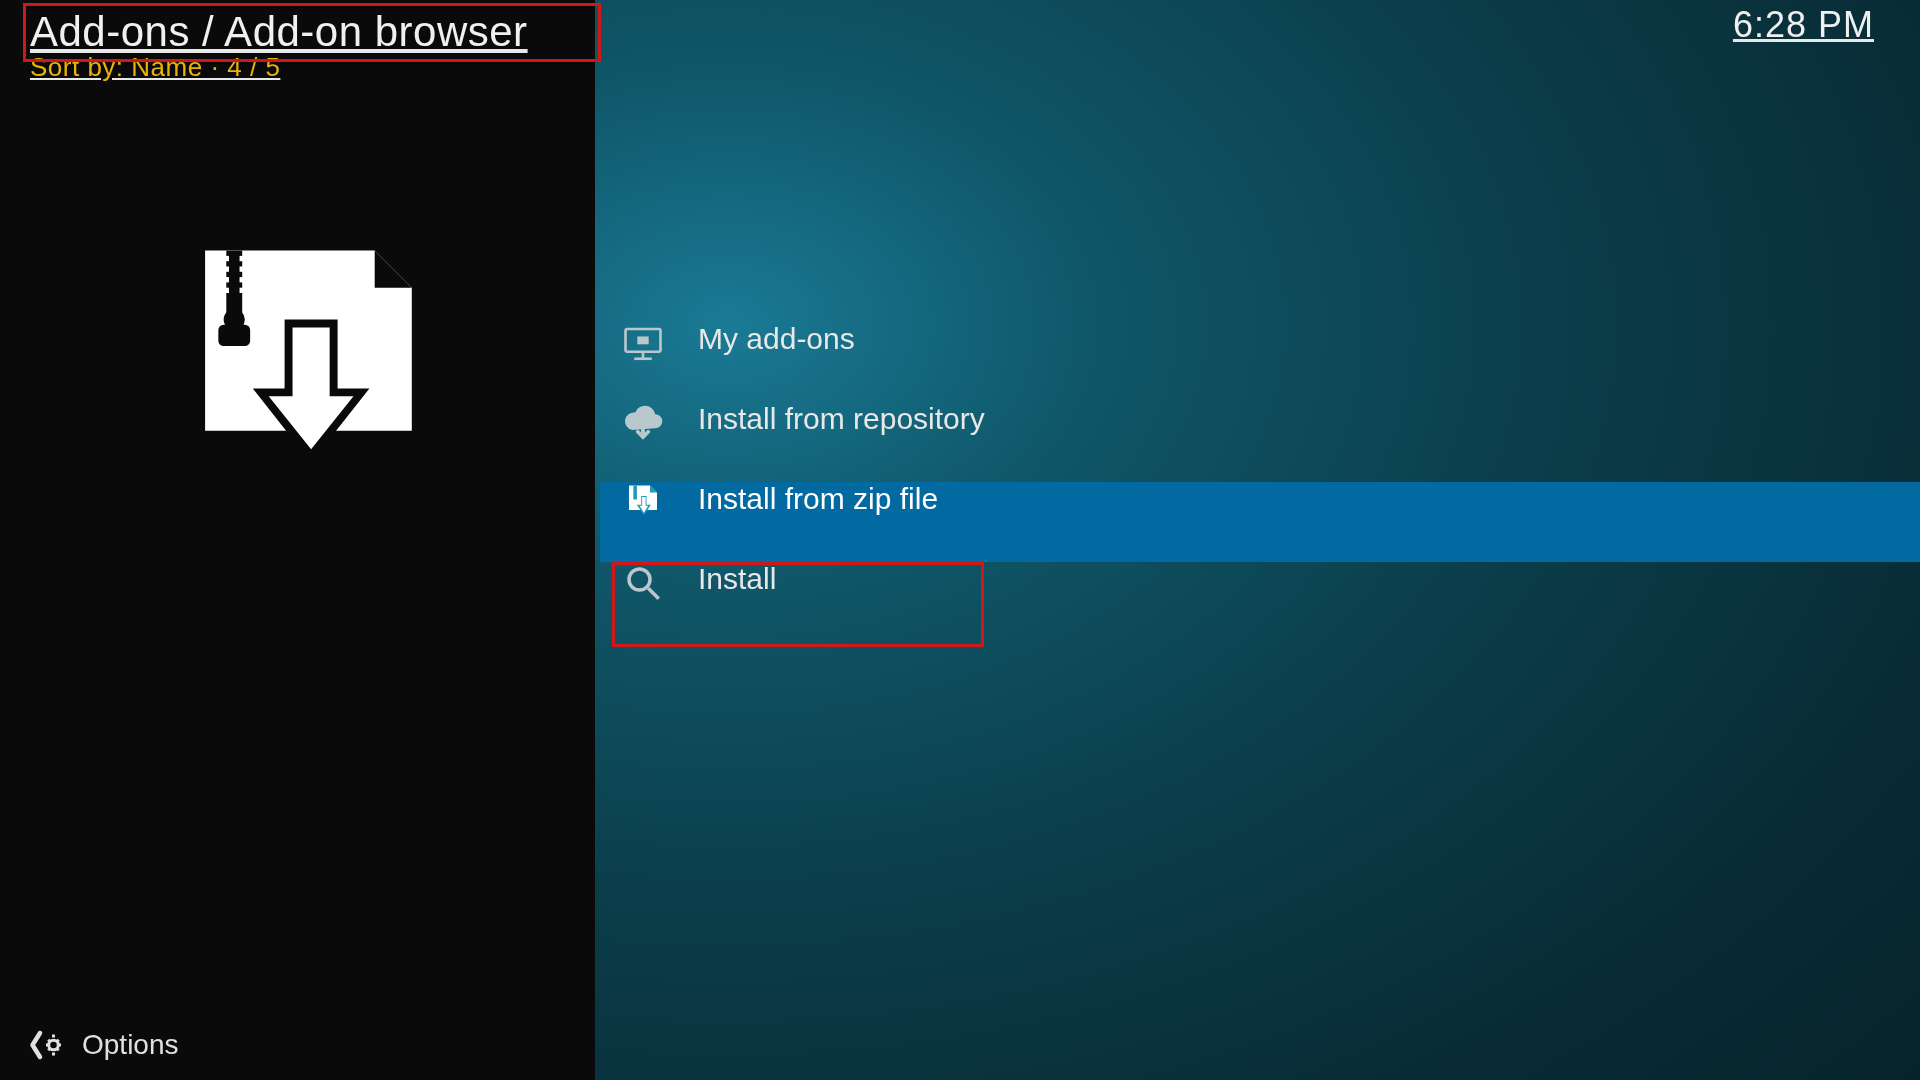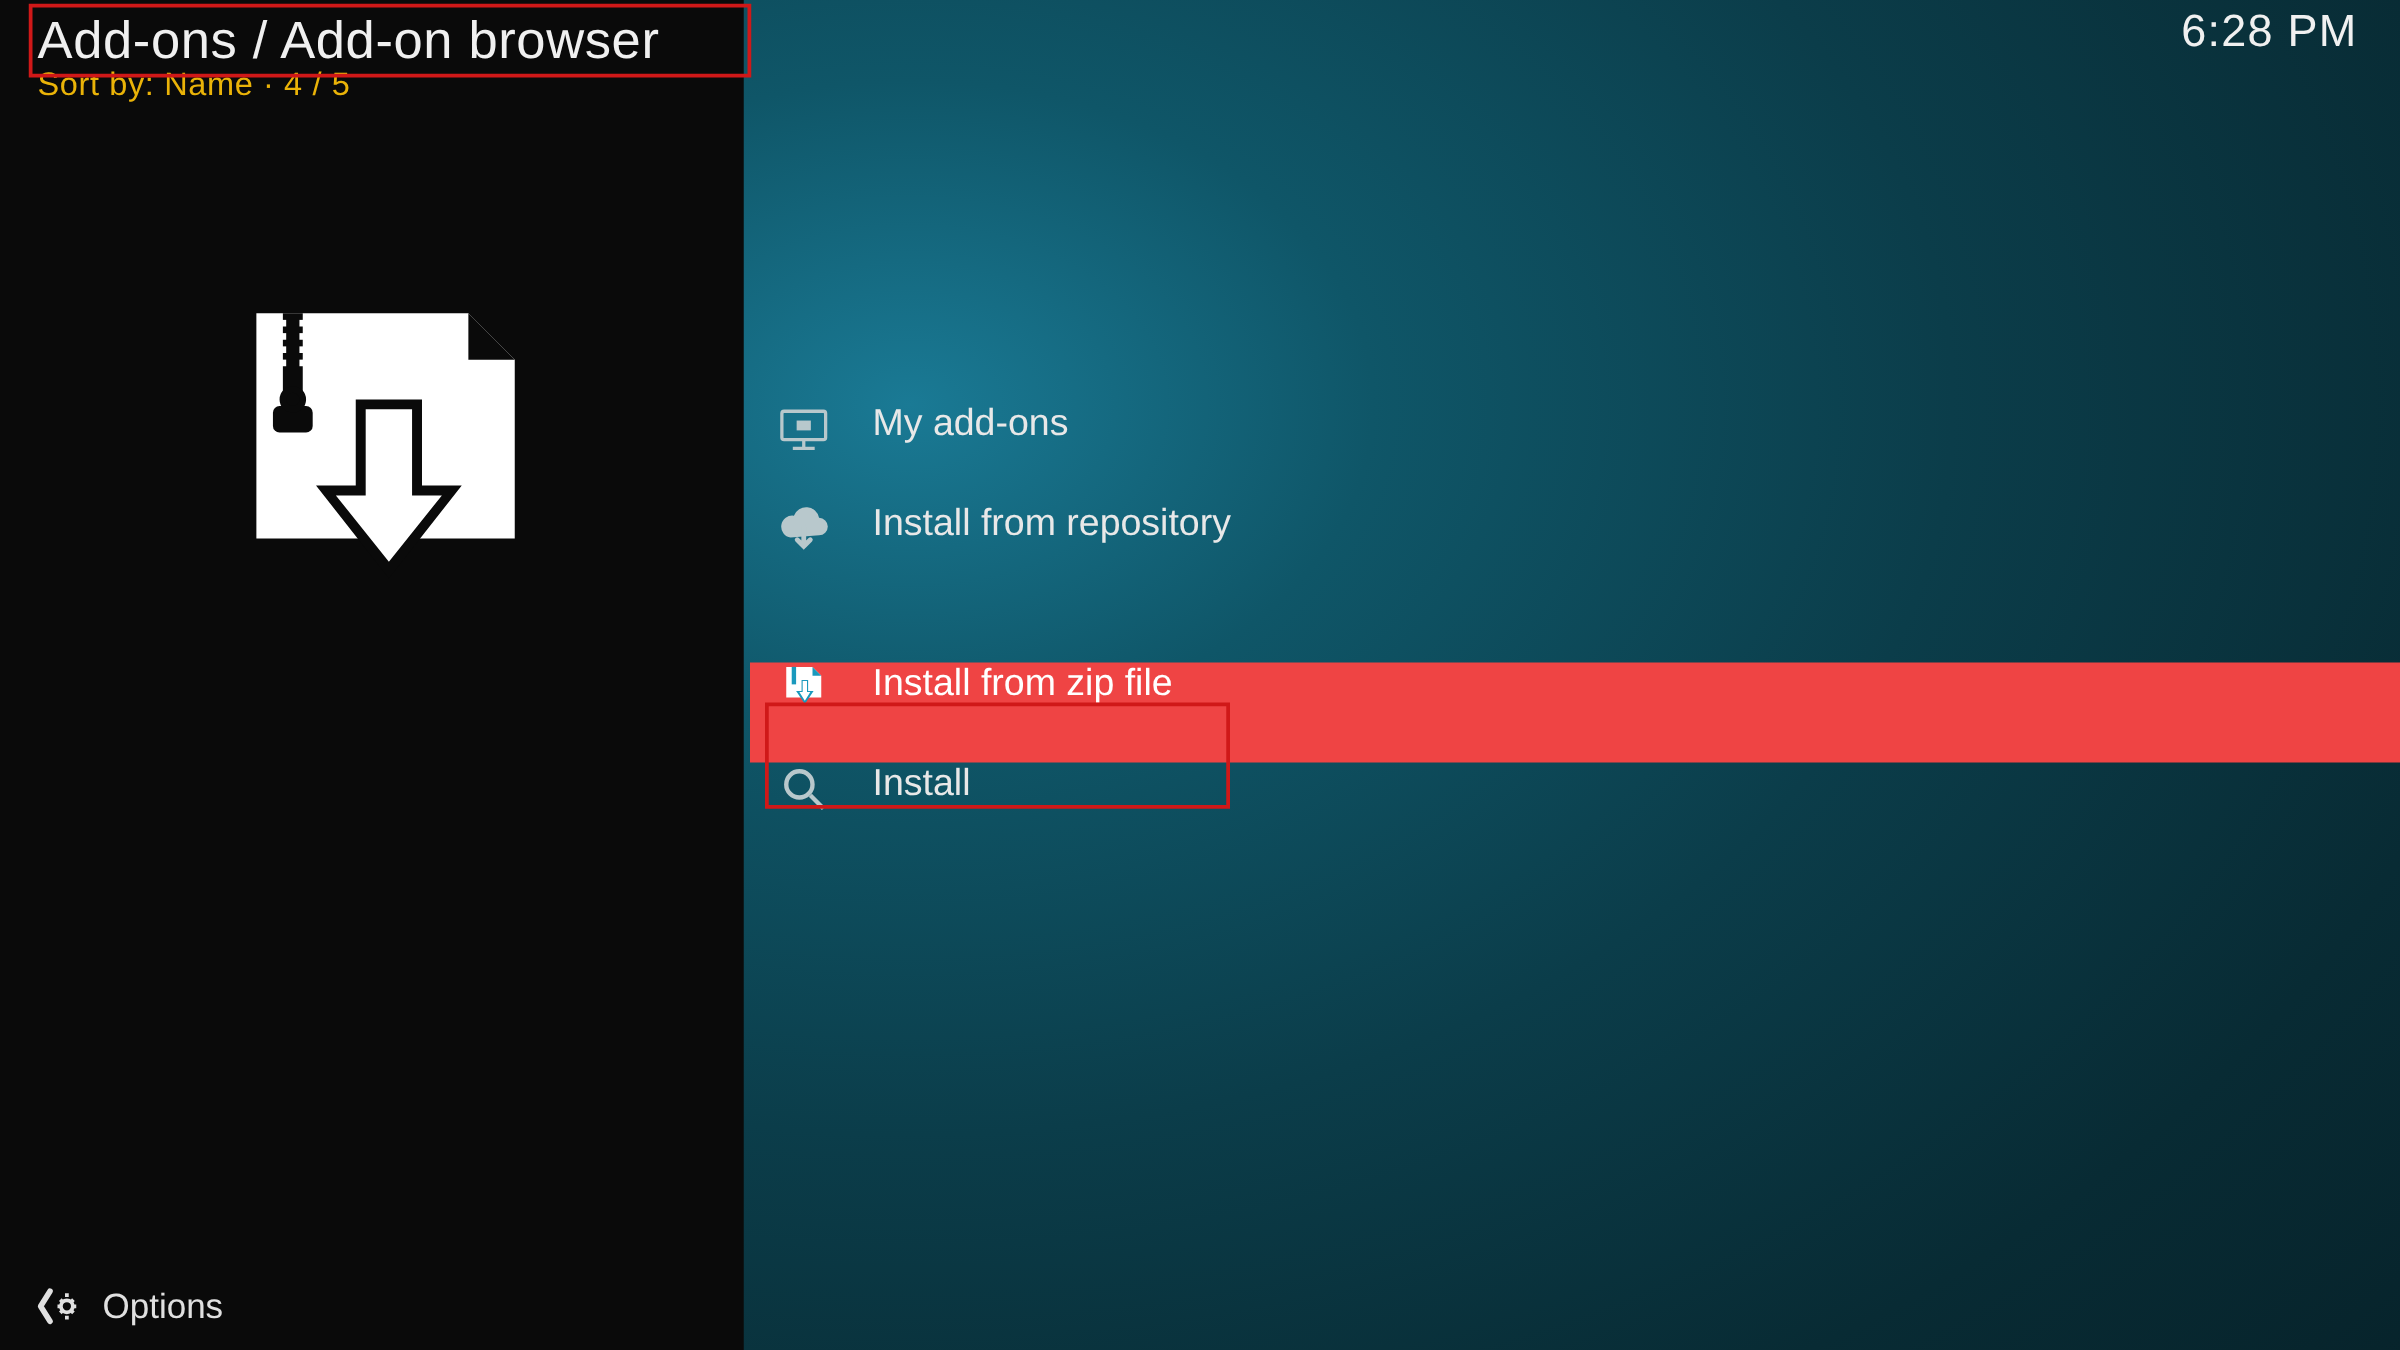--- a/index.html
+++ b/index.html
@@ -9,26 +9,27 @@
   color: #e8e8e8;
   position: relative;
 }
 .main-bg {
   position: absolute;
   left: 595px; top: 0; right: 0; bottom: 0;
   background: radial-gradient(ellipse 140% 120% at 10% 30%, #1a7a95 0%, #0f5668 20%, #0b3d4a 45%, #082b34 70%, #061e25 100%);
 }
 .header {
   position: absolute;
-  left: 0; top: 0; right: 4px;
+  left: 0; top: 0; right: 16px;
   padding: 8px 30px 0 30px;
   display: flex;
   justify-content: space-between;
   align-items: flex-start;
   z-index: 10;
+  text-decoration: underline;
 }
 .header-left { }
 .breadcrumb {
   font-size: 42px;
   font-weight: 300;
   color: #f0f0f0;
   letter-spacing: 0.5px;
 }
 .sort-info {
   font-size: 26px;
@@ -75,23 +76,22 @@
   display: flex;
   align-items: flex-start;
   height: 80px;
   padding-left: 22px;
   font-size: 30px;
   font-weight: 300;
   color: #e8e8e8;
   cursor: pointer;
 }
 .menu-item.selected {
-  background: #ef4444;
+  background: #0369a1;
   color: #ffffff;
-  margin-top: 48px;
 }
 .menu-icon {
   width: 42px;
   height: 42px;
   margin-right: 34px;
   flex-shrink: 0;
   display: flex;
   align-items: center;
   justify-content: center;
 }

